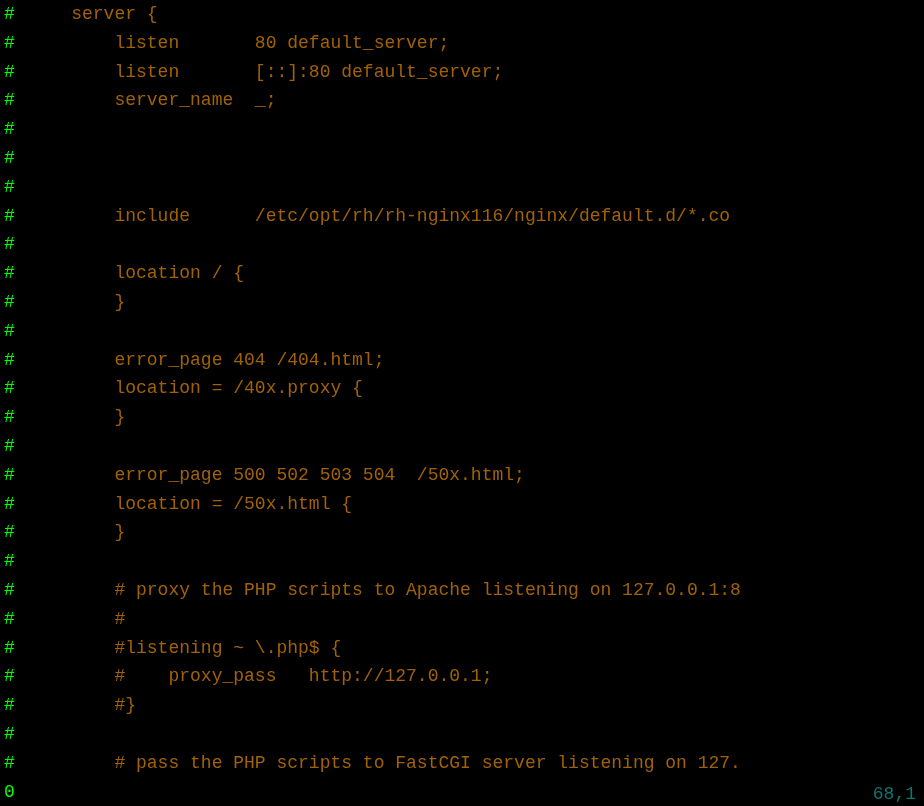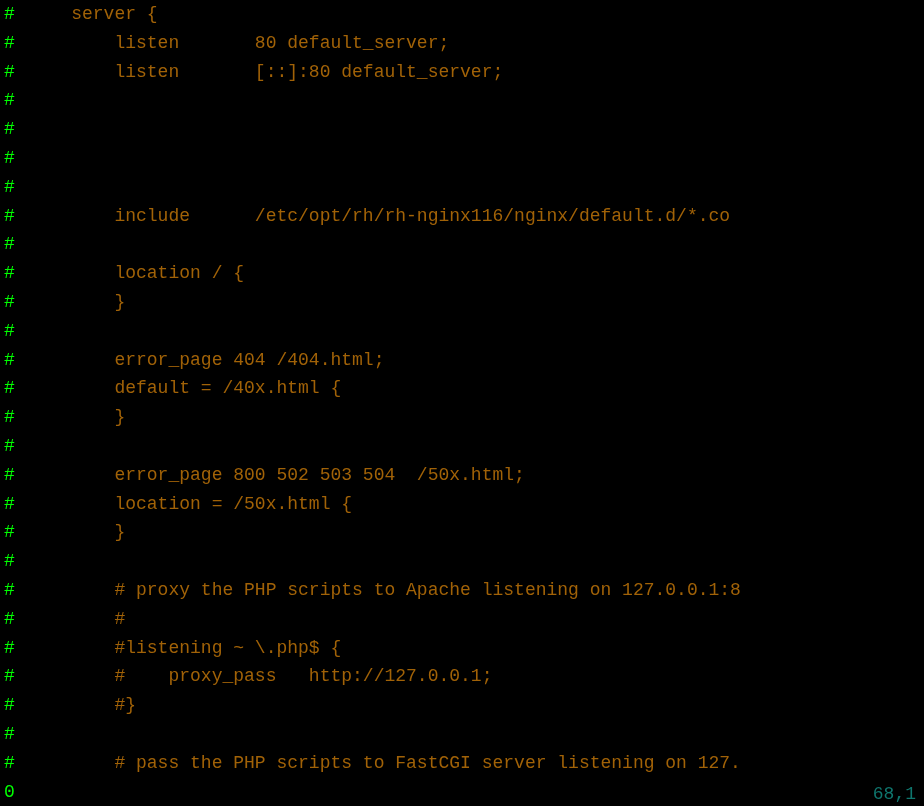--- a/index.html
+++ b/index.html
@@ -62,34 +62,34 @@
     }
   </style>
 </head>
 <body>
 
 <div class="editor-container">
   <div class="code-area" id="code-area">
   <div class="code-line"><span class="line-gutter">#</span><span class="line-content">    server {</span></div>
       <div class="code-line"><span class="line-gutter">#</span><span class="line-content">        listen       80 default_server;</span></div>
       <div class="code-line"><span class="line-gutter">#</span><span class="line-content">        listen       [::]:80 default_server;</span></div>
-      <div class="code-line"><span class="line-gutter">#</span></div>
+      <div class="code-line"><span class="line-gutter">#</span><span class="line-content">        server_name  _;</span></div>
       <div class="code-line"><span class="line-gutter">#</span></div>
       <div class="code-line"><span class="line-gutter">#</span><span class="line-content"></span></div>
       <div class="code-line"><span class="line-gutter">#</span></div>
       <div class="code-line"><span class="line-gutter">#</span><span class="line-content">        include      /etc/opt/rh/rh-nginx116/nginx/default.d/*.co</span></div>
       <div class="code-line"><span class="line-gutter">#</span><span class="line-content"></span></div>
       <div class="code-line"><span class="line-gutter">#</span><span class="line-content">        location / {</span></div>
       <div class="code-line"><span class="line-gutter">#</span><span class="line-content">        }</span></div>
       <div class="code-line"><span class="line-gutter">#</span><span class="line-content"></span></div>
       <div class="code-line"><span class="line-gutter">#</span><span class="line-content">        error_page 404 /404.html;</span></div>
-      <div class="code-line"><span class="line-gutter">#</span><span class="line-content">        default = /40x.html {</span></div>
+      <div class="code-line"><span class="line-gutter">#</span><span class="line-content">        location = /40x.proxy {</span></div>
       <div class="code-line"><span class="line-gutter">#</span><span class="line-content">        }</span></div>
       <div class="code-line"><span class="line-gutter">#</span><span class="line-content"></span></div>
-      <div class="code-line"><span class="line-gutter">#</span><span class="line-content">        error_page 800 502 503 504  /50x.html;</span></div>
+      <div class="code-line"><span class="line-gutter">#</span><span class="line-content">        error_page 500 502 503 504  /50x.html;</span></div>
       <div class="code-line"><span class="line-gutter">#</span><span class="line-content">        location = /50x.html {</span></div>
       <div class="code-line"><span class="line-gutter">#</span><span class="line-content">        }</span></div>
       <div class="code-line"><span class="line-gutter">#</span><span class="line-content"></span></div>
       <div class="code-line"><span class="line-gutter">#</span><span class="line-content">        # proxy the PHP scripts to Apache listening on 127.0.0.1:8</span></div>
       <div class="code-line"><span class="line-gutter">#</span><span class="line-content">        #</span></div>
       <div class="code-line"><span class="line-gutter">#</span><span class="line-content">        #listening ~ \.php$ {</span></div>
       <div class="code-line"><span class="line-gutter">#</span><span class="line-content">        #    proxy_pass   http://127.0.0.1;</span></div>
       <div class="code-line"><span class="line-gutter">#</span><span class="line-content">        #}</span></div>
       <div class="code-line"><span class="line-gutter">#</span><span class="line-content"></span></div>
       <div class="code-line"><span class="line-gutter">#</span><span class="line-content">        # pass the PHP scripts to FastCGI server listening on 127.</span></div>

